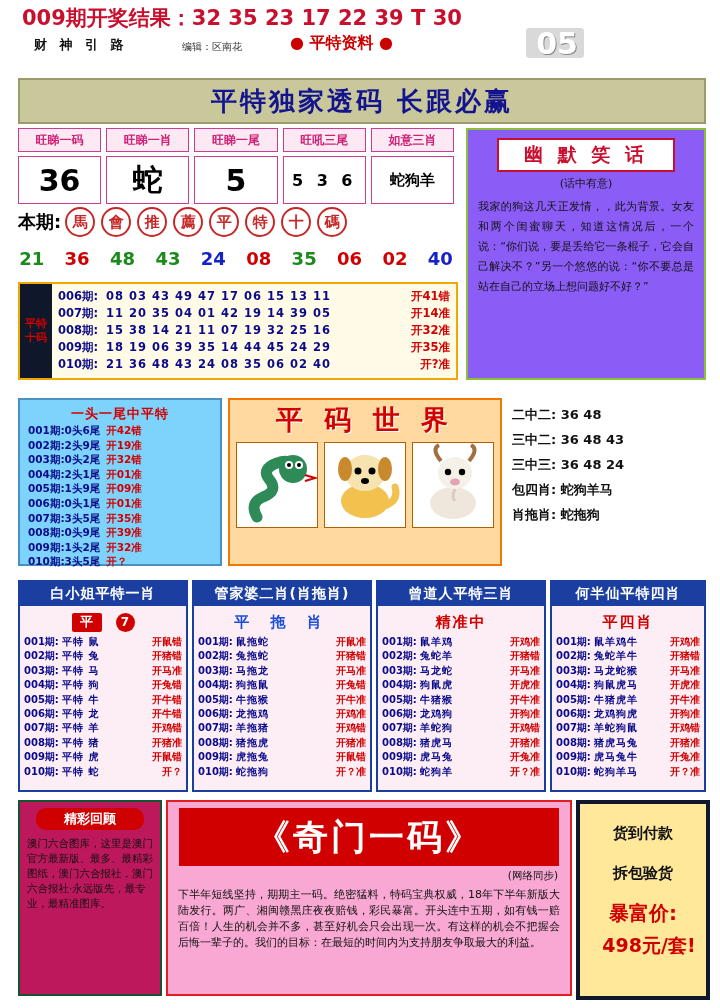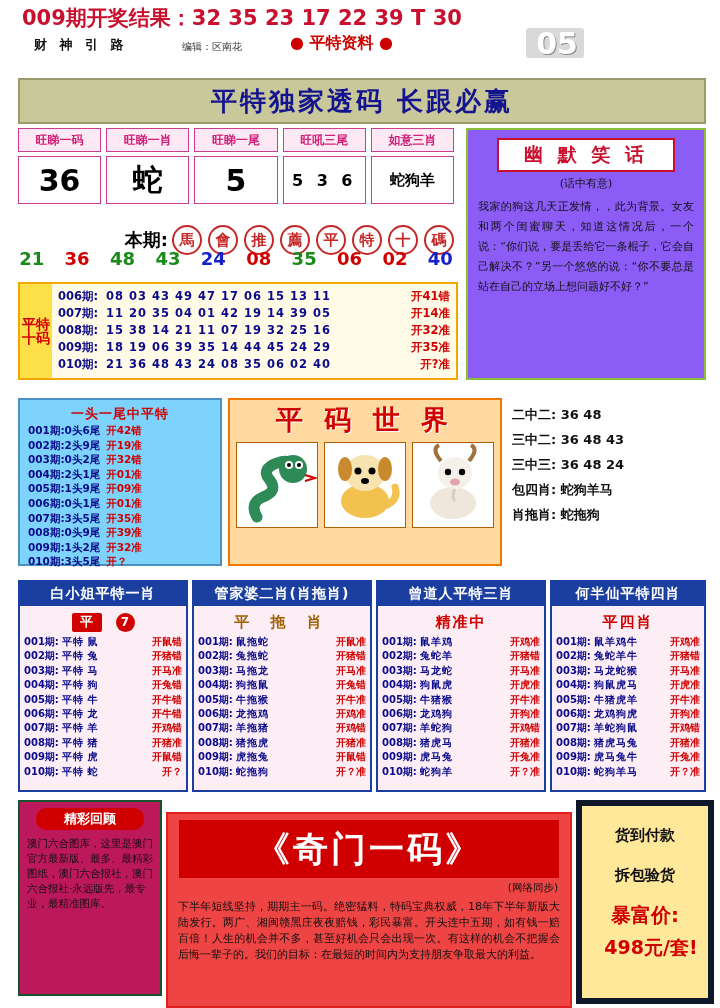--- a/index.html
+++ b/index.html
@@ -23,33 +23,33 @@
   .cards{position:absolute;left:18px;top:128px;width:436px;text-align:center;}
   .card-hdr-row{display:flex;gap:5px;}
   .card-hdr{flex:1;height:22px;border:1px solid #cf3b8e;background:#fde9f4;color:#cf1f76;font-size:12px;font-weight:bold;display:flex;align-items:center;justify-content:center;}
   .card-val-row{display:flex;gap:5px;margin-top:4px;}
   .card-val{flex:1;height:46px;border:1px solid #cf3b8e;background:#ffffff;display:flex;align-items:center;justify-content:center;color:#000;}
   .card-val.big{font-size:30px;font-weight:bold;}
   .card-val.mid{font-size:16px;letter-spacing:4px;font-weight:bold;}
   .card-val.sm{font-size:15px;font-weight:bold;}
 
   
-  .benqi{position:absolute;left:18px;top:225px;width:436px;height:30px;display:flex;align-items:center;justify-content:flex-end;}
+  .benqi{position:absolute;left:18px;top:207px;width:436px;height:30px;display:flex;align-items:center;}
   .benqi-label{font-size:18px;font-weight:bold;color:#000;margin-right:4px;}
   .benqi-circles{display:flex;gap:6px;}
   .bq-c{width:26px;height:26px;border-radius:50%;border:2px solid #c62828;color:#c62828;font-size:15px;font-weight:bold;display:flex;align-items:center;justify-content:center;background:#fff;}
 
   
   .numrow{position:absolute;left:18px;top:242px;width:436px;height:32px;display:flex;gap:18px;align-items:center;}
   .nball{width:30px;height:28px;font-size:18px;font-weight:bold;display:flex;align-items:center;justify-content:center;}
   .c-green{color:#1a8a1a;} .c-red{color:#d10000;} .c-blue{color:#1522c9;}
 
   
   .ptb{position:absolute;left:18px;top:282px;width:436px;height:94px;border:2px solid #f0a800;background:#fffbe6;display:flex;}
-  .ptb-side{width:32px;background:#fde047;color:#d10000;font-size:14px;font-weight:bold;display:flex;align-items:center;justify-content:center;text-align:center;line-height:14px;}
+  .ptb-side{width:32px;background:#0f172a;color:#d10000;font-size:11px;font-weight:bold;display:flex;align-items:center;justify-content:center;text-align:center;line-height:14px;}
   .ptb-body{flex:1;padding:4px 4px 0 6px;}
   .ptb-row{display:flex;font-size:11.5px;line-height:17px;font-weight:bold;}
   .ptb-row .lbl{color:#0a0a8a;width:48px;}
   .ptb-row .nums{color:#0a0a8a;letter-spacing:1px;flex:1;}
   .ptb-row .res{color:#d10000;width:52px;text-align:right;padding-right:2px;}
 
   
   .joke{position:absolute;left:466px;top:128px;width:236px;height:248px;border:2px solid #8bbf3a;background:#8b5cf6;}
   .joke-title{margin:8px auto 0;width:174px;height:30px;border:2px solid #c8102e;background:#fff;color:#c8102e;font-size:19px;font-weight:bold;letter-spacing:4px;display:flex;align-items:center;justify-content:center;}
   .joke-sub{text-align:center;font-size:11px;color:#111;margin-top:4px;}
@@ -69,39 +69,39 @@
   .mid-right{position:absolute;left:508px;top:398px;width:194px;height:164px;background:#ffffff;}
   .mr-line{font-size:13px;font-weight:bold;color:#111;padding:9px 0 0 4px;line-height:16px;}
 
   
   .col{position:absolute;top:580px;height:208px;border:2px solid #1a3fa0;background:#fdeef5;}
   .col-hdr{height:24px;background:#1a3fa0;color:#fff;font-size:14px;font-weight:bold;display:flex;align-items:center;justify-content:center;letter-spacing:1px;}
   .col-body{padding:3px 4px;}
   .col-sub{display:flex;justify-content:center;gap:14px;align-items:center;height:26px;}
   .sub-pill{width:30px;height:19px;background:#d10000;color:#fff;font-size:13px;font-weight:bold;display:flex;align-items:center;justify-content:center;border-radius:2px;}
   .sub-circ{width:19px;height:19px;border-radius:50%;background:#d10000;color:#fff;font-size:12px;font-weight:bold;display:flex;align-items:center;justify-content:center;}
-  .sub-txt{font-size:15px;font-weight:bold;color:#a16207;letter-spacing:8px;}
+  .sub-txt{font-size:15px;font-weight:bold;color:#1d4ed8;letter-spacing:8px;}
   .sub-txt2{font-size:15px;font-weight:bold;color:#d10000;letter-spacing:2px;}
   .row{display:flex;font-size:10px;line-height:14.4px;font-weight:bold;color:#0a0a8a;}
   .row .c1{width:38px;}
-  .row .c2{flex:1;letter-spacing:1px;font-family:Liberation Serif, serif;}
+  .row .c2{flex:1;letter-spacing:1px;}
   .row .c3{color:#d10000;width:46px;text-align:right;}
 
   
   .bot-left{position:absolute;left:18px;top:800px;width:140px;height:192px;border:2px solid #14532d;background:#be185d;}
   .bl-title{margin:6px auto 0;width:108px;height:22px;background:#d10000;color:#fff;font-size:13px;font-weight:bold;display:flex;align-items:center;justify-content:center;border-radius:10px;}
   .bl-text{padding:6px 7px 0 7px;font-size:10.5px;line-height:15px;color:#111;}
 
-  .bot-mid{position:absolute;left:166px;top:800px;width:402px;height:192px;border:2px solid #e02020;background:#ef4444;margin-top:12px;}
+  .bot-mid{position:absolute;left:166px;top:800px;width:402px;height:192px;border:2px solid #e02020;background:#f9a8d4;}
   .bm-banner{margin:6px auto 0;width:380px;height:58px;background:#d10000;display:flex;align-items:center;justify-content:center;}
   .bm-banner span{font-size:35px;font-weight:bold;color:#fff;letter-spacing:3px;}
   .bm-sub{text-align:right;font-size:10.5px;color:#111;padding:3px 12px 0 0;}
   .bm-text{padding:4px 10px 0 10px;font-size:11px;line-height:16px;color:#111;text-align:justify;}
 
-  .bot-right{position:absolute;left:576px;top:800px;width:126px;height:192px;border:6px solid #0f172a;background:#ffe89a;}
+  .bot-right{position:absolute;left:576px;top:800px;width:126px;height:192px;border:4px solid #0f172a;background:#ffe89a;}
   .br-l1{text-align:center;font-size:15px;font-weight:bold;color:#111;margin-top:18px;line-height:22px;}
   .br-big{text-align:center;font-size:20px;font-weight:bold;color:#d10000;margin-top:16px;}
   .br-price{text-align:center;font-size:19px;font-weight:bold;color:#d10000;margin-top:6px;margin-left:12px;}
 </style>
 </head>
 <body>
 
 <div class="page">
 
   <div class="hdr">

